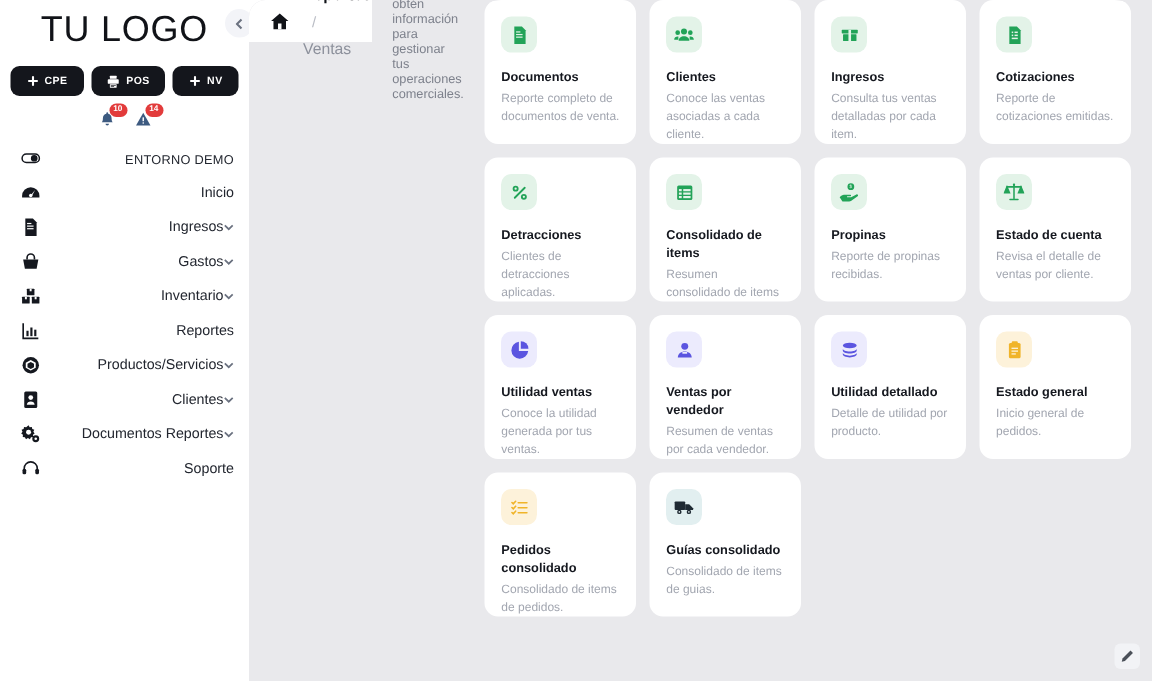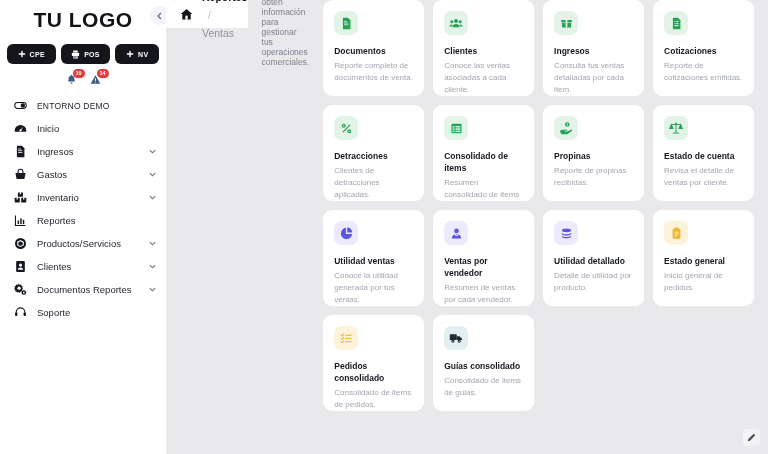--- a/index.html
+++ b/index.html
@@ -18,21 +18,21 @@
     flex: 0 0 166px;
     position: relative;
     overflow: hidden;
   }
   .logo-row {
     height: 36px;
     display: flex; align-items: center; justify-content: center;
     padding-top: 4px;
   }
   .logo-text {
-    font-size: 21px; font-weight: bold; color: #111318;
+    font-size: 24px; font-weight: normal; color: #111318;
     letter-spacing: .5px;
   }
   .collapse-btn {
     position: absolute; top: 6px; left: 150px;
     width: 19px; height: 19px; border-radius: 50%;
     background: #f3f4f8;
     display: flex; align-items: center; justify-content: center;
     color: #6b7280; font-size: 9px; line-height: 1;
     z-index: 30; cursor: pointer;
   }
@@ -79,20 +79,21 @@
     font-size: 5.5px; font-weight: bold;
     border-radius: 7px; padding: 1px 3px;
     line-height: 7px; min-width: 11px; text-align: center;
   }
 
   .nav { padding: 6px 0 0 0; }
   .nav-item {
     display: flex; align-items: center;
     height: 23px; padding: 0 10px 0 13px;
     cursor: pointer;
+    text-align: right;
   }
   .nav-ico {
     width: 15px; flex: 0 0 15px;
     display: flex; align-items: center; justify-content: center;
     color: #15181f; margin-right: 9px;
   }
   .nav-lbl { font-size: 9.5px; color: #22262f; flex: 1 1 auto; }
   .nav-lbl.demo { font-size: 8.5px; letter-spacing: .2px; color: #22262f; }
   .chev { color: #6b7280; font-size: 8px; line-height: 1; }
 

